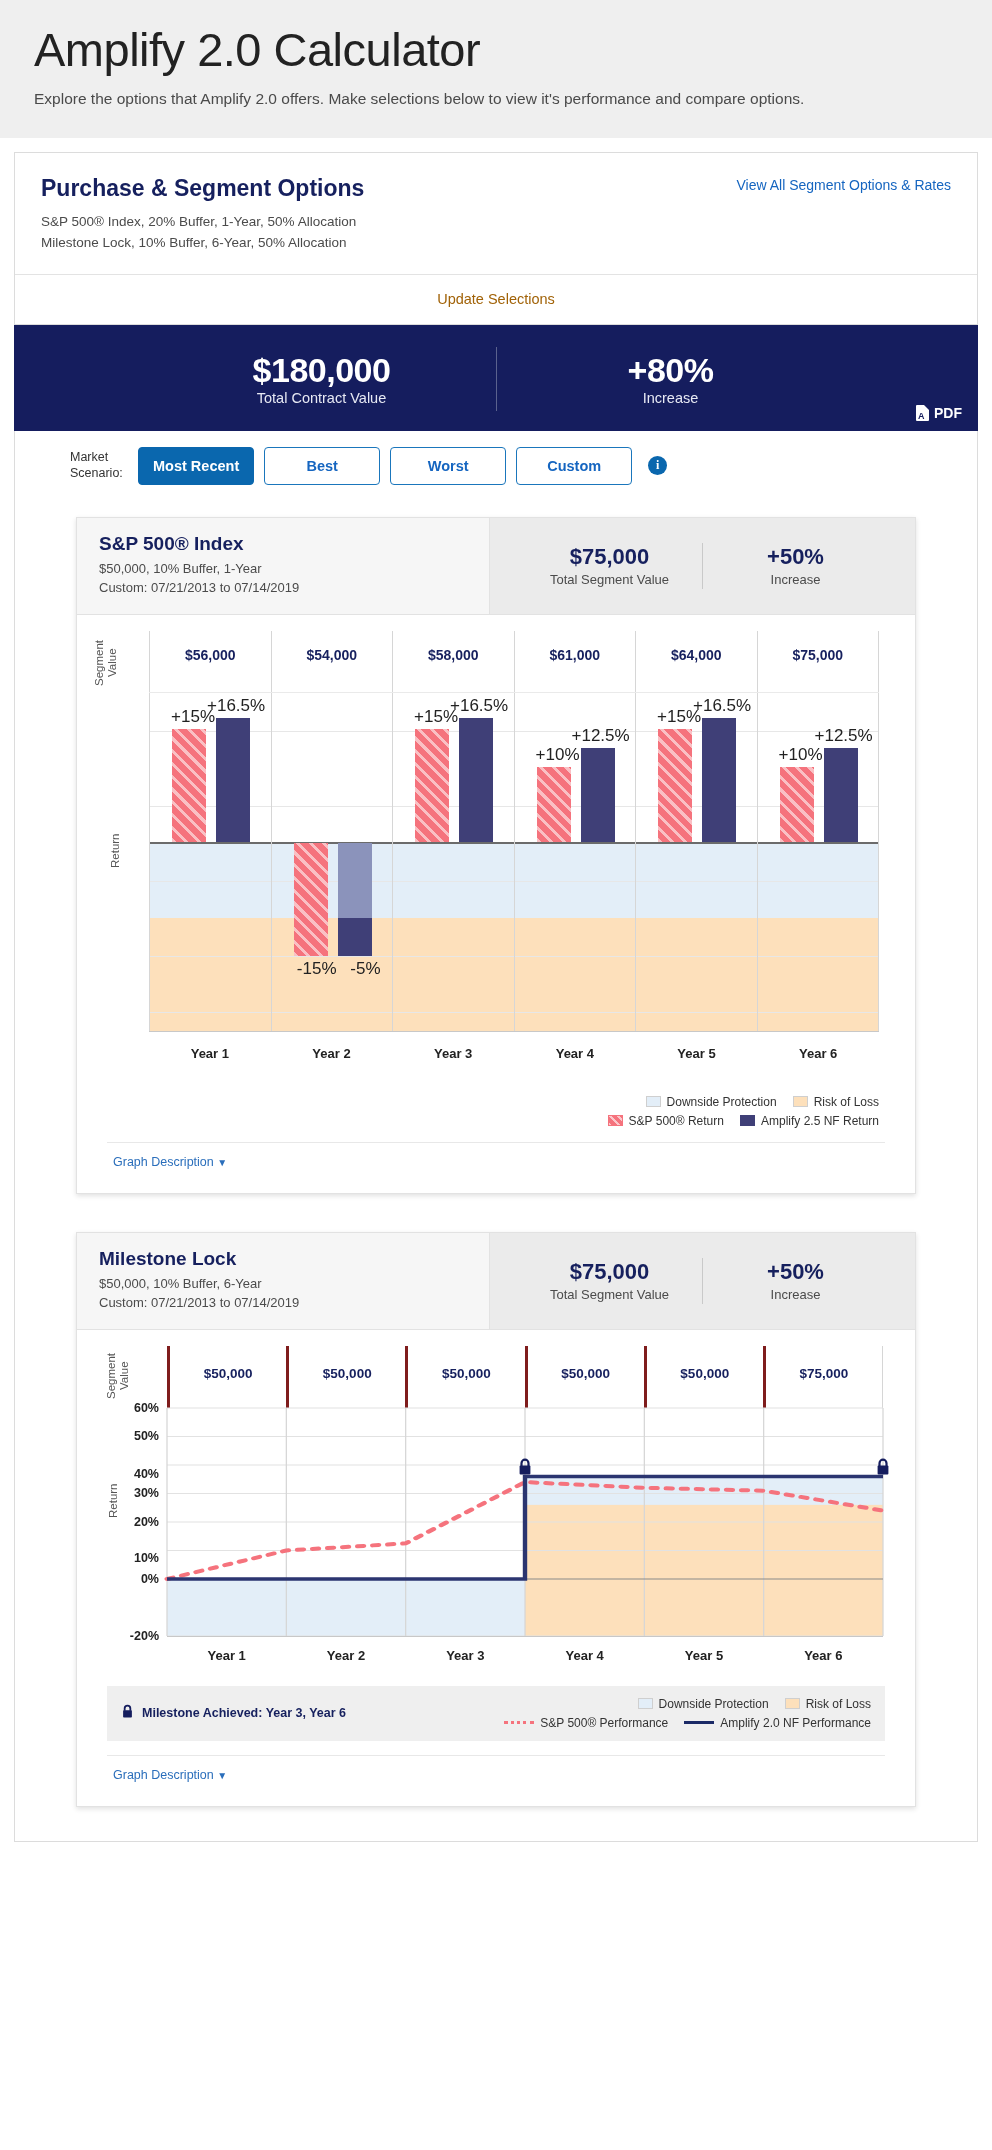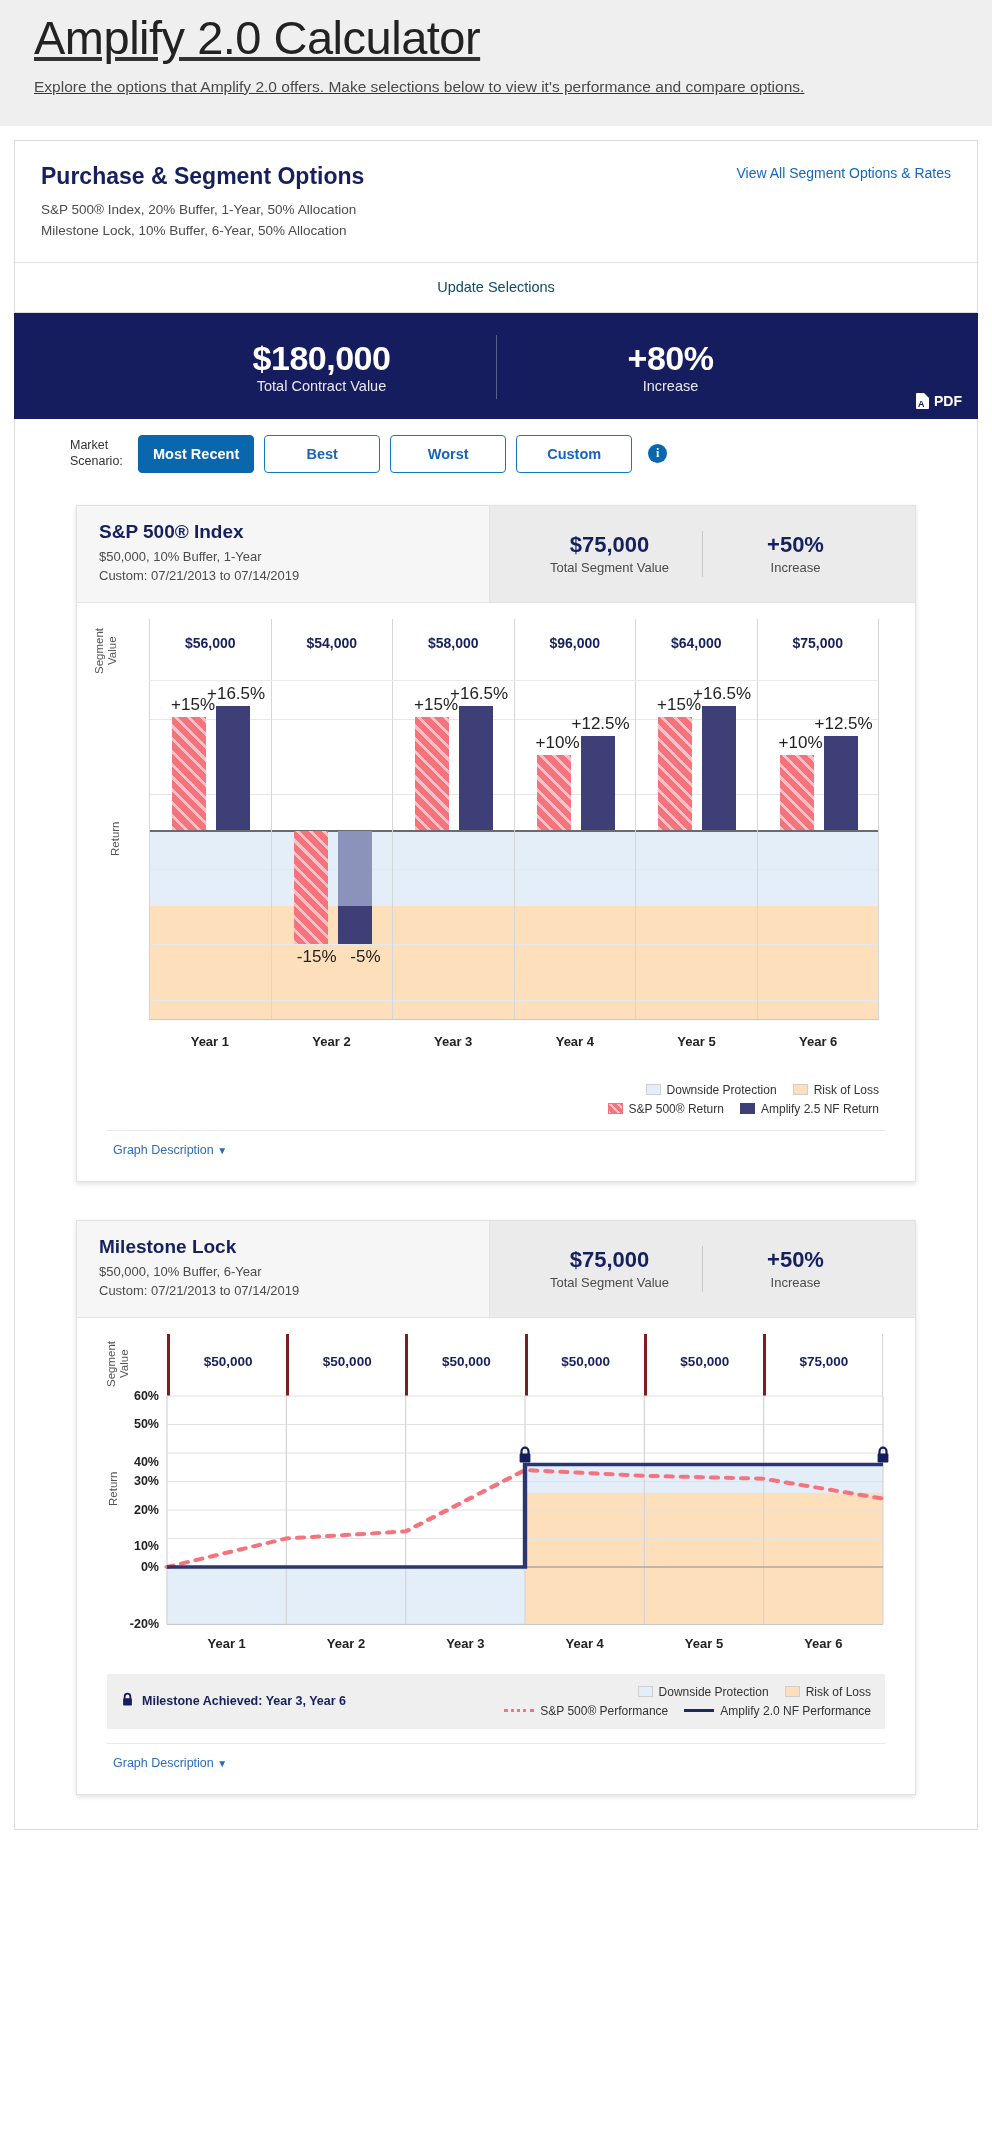--- a/index.html
+++ b/index.html
@@ -7,21 +7,21 @@
   body {
     width: 992px;
     background: #ffffff;
     font-family: "Liberation Sans", sans-serif;
     color: #333;
     -webkit-font-smoothing: antialiased;
   }
   .page { width:992px; margin:0 auto; position:relative; }
 
   
-  .hero { background:#efefef; padding: 12px 34px 30px 34px; text-decoration: underline; }
+  .hero { background:#efefef; padding: 24px 34px 30px 34px; }
   .hero h1 {
     margin:0 0 14px 0;
     font-size: 47px;
     font-weight: 400;
     color:#222;
     letter-spacing:-0.5px;
     line-height:1.1;
   }
   .hero p { margin:0; font-size:15.5px; color:#4a4a4a; }
 
@@ -46,21 +46,21 @@
     color:#1565c0;
     text-decoration:none;
     font-weight:400;
     cursor:pointer;
   }
   .panel-divider { border-top:1px solid #e3e3e3; }
   .update-row {
     text-align:center;
     padding:16px 0 17px 0;
     font-size:14.5px;
-    color:#0c4a6e;
+    color:#a16207;
     cursor:pointer;
   }
 
   
   .value-band {
     background:#151d5e;
     color:#fff;
     display:flex;
     align-items:center;
     justify-content:center;
@@ -371,21 +371,21 @@
           <div class="bchart">
             <div class="axis-label" style="left:2px; top:6px; height:52px;">Segment<br>Value</div>
             <div class="axis-label" style="left:18px; top:190px; height:60px;">Return</div>
 
             <div class="bc-plot">
 
               <div class="bc-segvals">
                 <div>$56,000</div>
                 <div>$54,000</div>
                 <div>$58,000</div>
-                <div>$96,000</div>
+                <div>$61,000</div>
                 <div>$64,000</div>
                 <div>$75,000</div>
               </div>
 
               <div class="bc-bands" style="position:absolute;left:0;right:0;top:62px;bottom:52px;">
 
                 <div class="band sw-prot" style="background:#e3eef8; top:150px; height:75px;"></div>
                 <div class="band sw-risk" style="background:#fde0bb; top:225px; height:113px;"></div>
                 <div class="gridline" style="top:38px;"></div>
                 <div class="gridline" style="top:113px;"></div>

